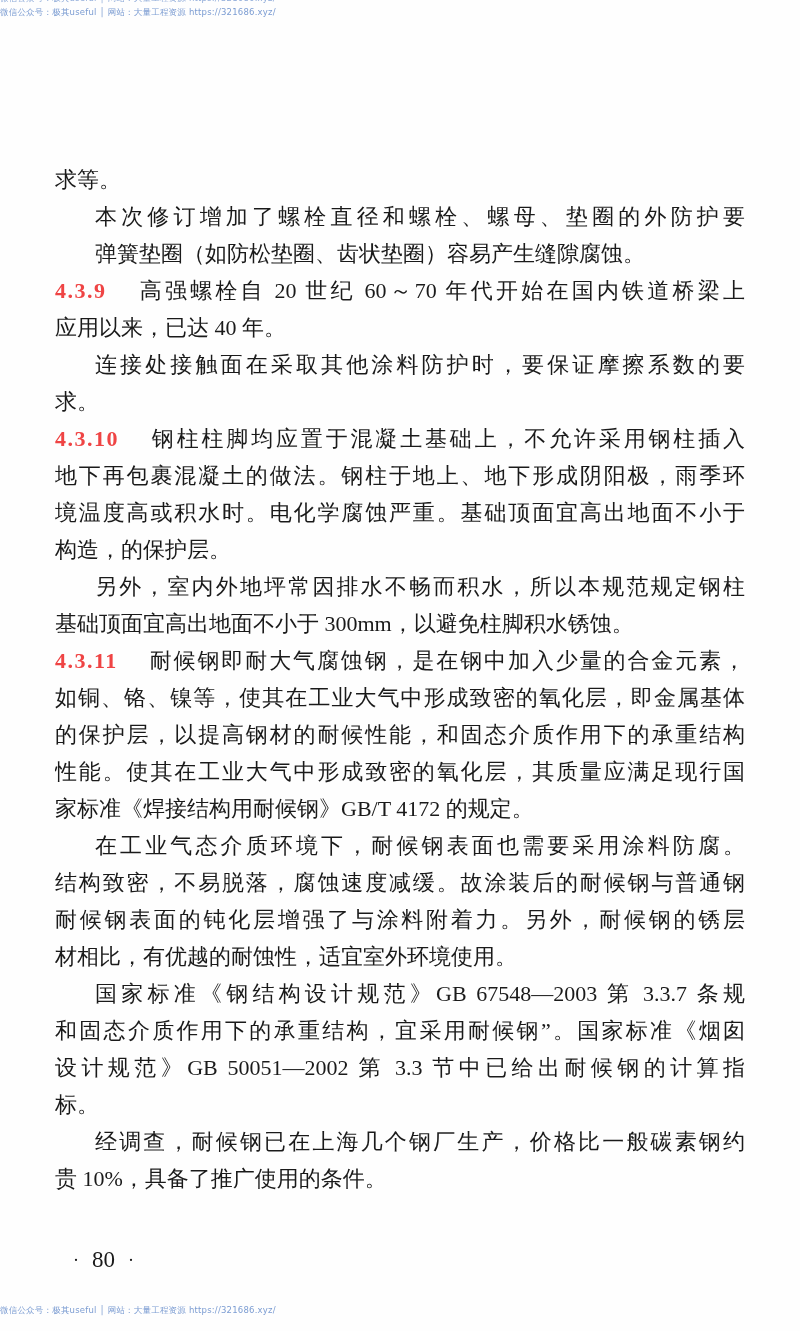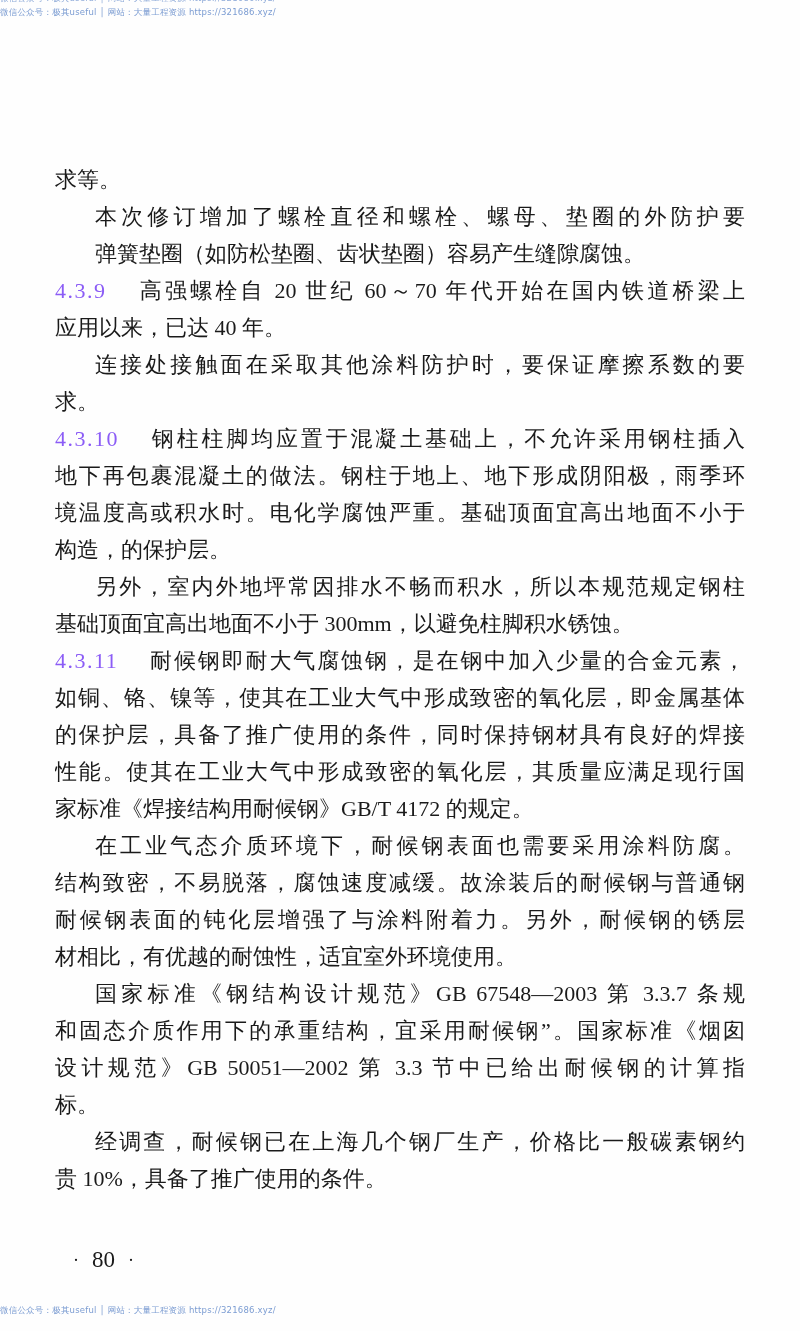--- a/index.html
+++ b/index.html
@@ -38,22 +38,22 @@
   .paragraph { margin: 0; }
   .line {
     height: 37px;
     text-align: justify;
     text-align-last: justify;
     overflow: hidden;
   }
   .line.last { text-align-last: left; }
   .line.indent { text-indent: 40px; }
   .section-number {
-    font-weight: normal;
-    color: #8b5cf6;
+    font-weight: bold;
+    color: #ef4444;
     letter-spacing: 1.5px;
   }
   .section-gap { display: inline-block; width: 30px; }
   .footer {
     position: absolute;
     left: 73px; top: 1245px;
     display: flex; align-items: center;
     gap: 13px;
     font-size: 23px;
     color: #1a1a1a;
@@ -91,21 +91,21 @@
         <div class="line">境温度高或积水时。电化学腐蚀严重。基础顶面宜高出地面不小于</div>
         <div class="line last">构造，的保护层。</div>
       </div>
       <div class="paragraph">
         <div class="line indent">另外，室内外地坪常因排水不畅而积水，所以本规范规定钢柱</div>
         <div class="line last">基础顶面宜高出地面不小于 300mm，以避免柱脚积水锈蚀。</div>
       </div>
       <div class="paragraph">
         <div class="line"><span class="section-number">4.3.11</span><span class="section-gap"></span>耐候钢即耐大气腐蚀钢，是在钢中加入少量的合金元素，</div>
         <div class="line">如铜、铬、镍等，使其在工业大气中形成致密的氧化层，即金属基体</div>
-        <div class="line">的保护层，具备了推广使用的条件，同时保持钢材具有良好的焊接</div>
+        <div class="line">的保护层，以提高钢材的耐候性能，和固态介质作用下的承重结构</div>
         <div class="line">性能。使其在工业大气中形成致密的氧化层，其质量应满足现行国</div>
         <div class="line last">家标准《焊接结构用耐候钢》GB/T 4172 的规定。</div>
       </div>
       <div class="paragraph">
         <div class="line indent">在工业气态介质环境下，耐候钢表面也需要采用涂料防腐。</div>
         <div class="line">结构致密，不易脱落，腐蚀速度减缓。故涂装后的耐候钢与普通钢</div>
         <div class="line">耐候钢表面的钝化层增强了与涂料附着力。另外，耐候钢的锈层</div>
         <div class="line last">材相比，有优越的耐蚀性，适宜室外环境使用。</div>
       </div>
       <div class="paragraph">

